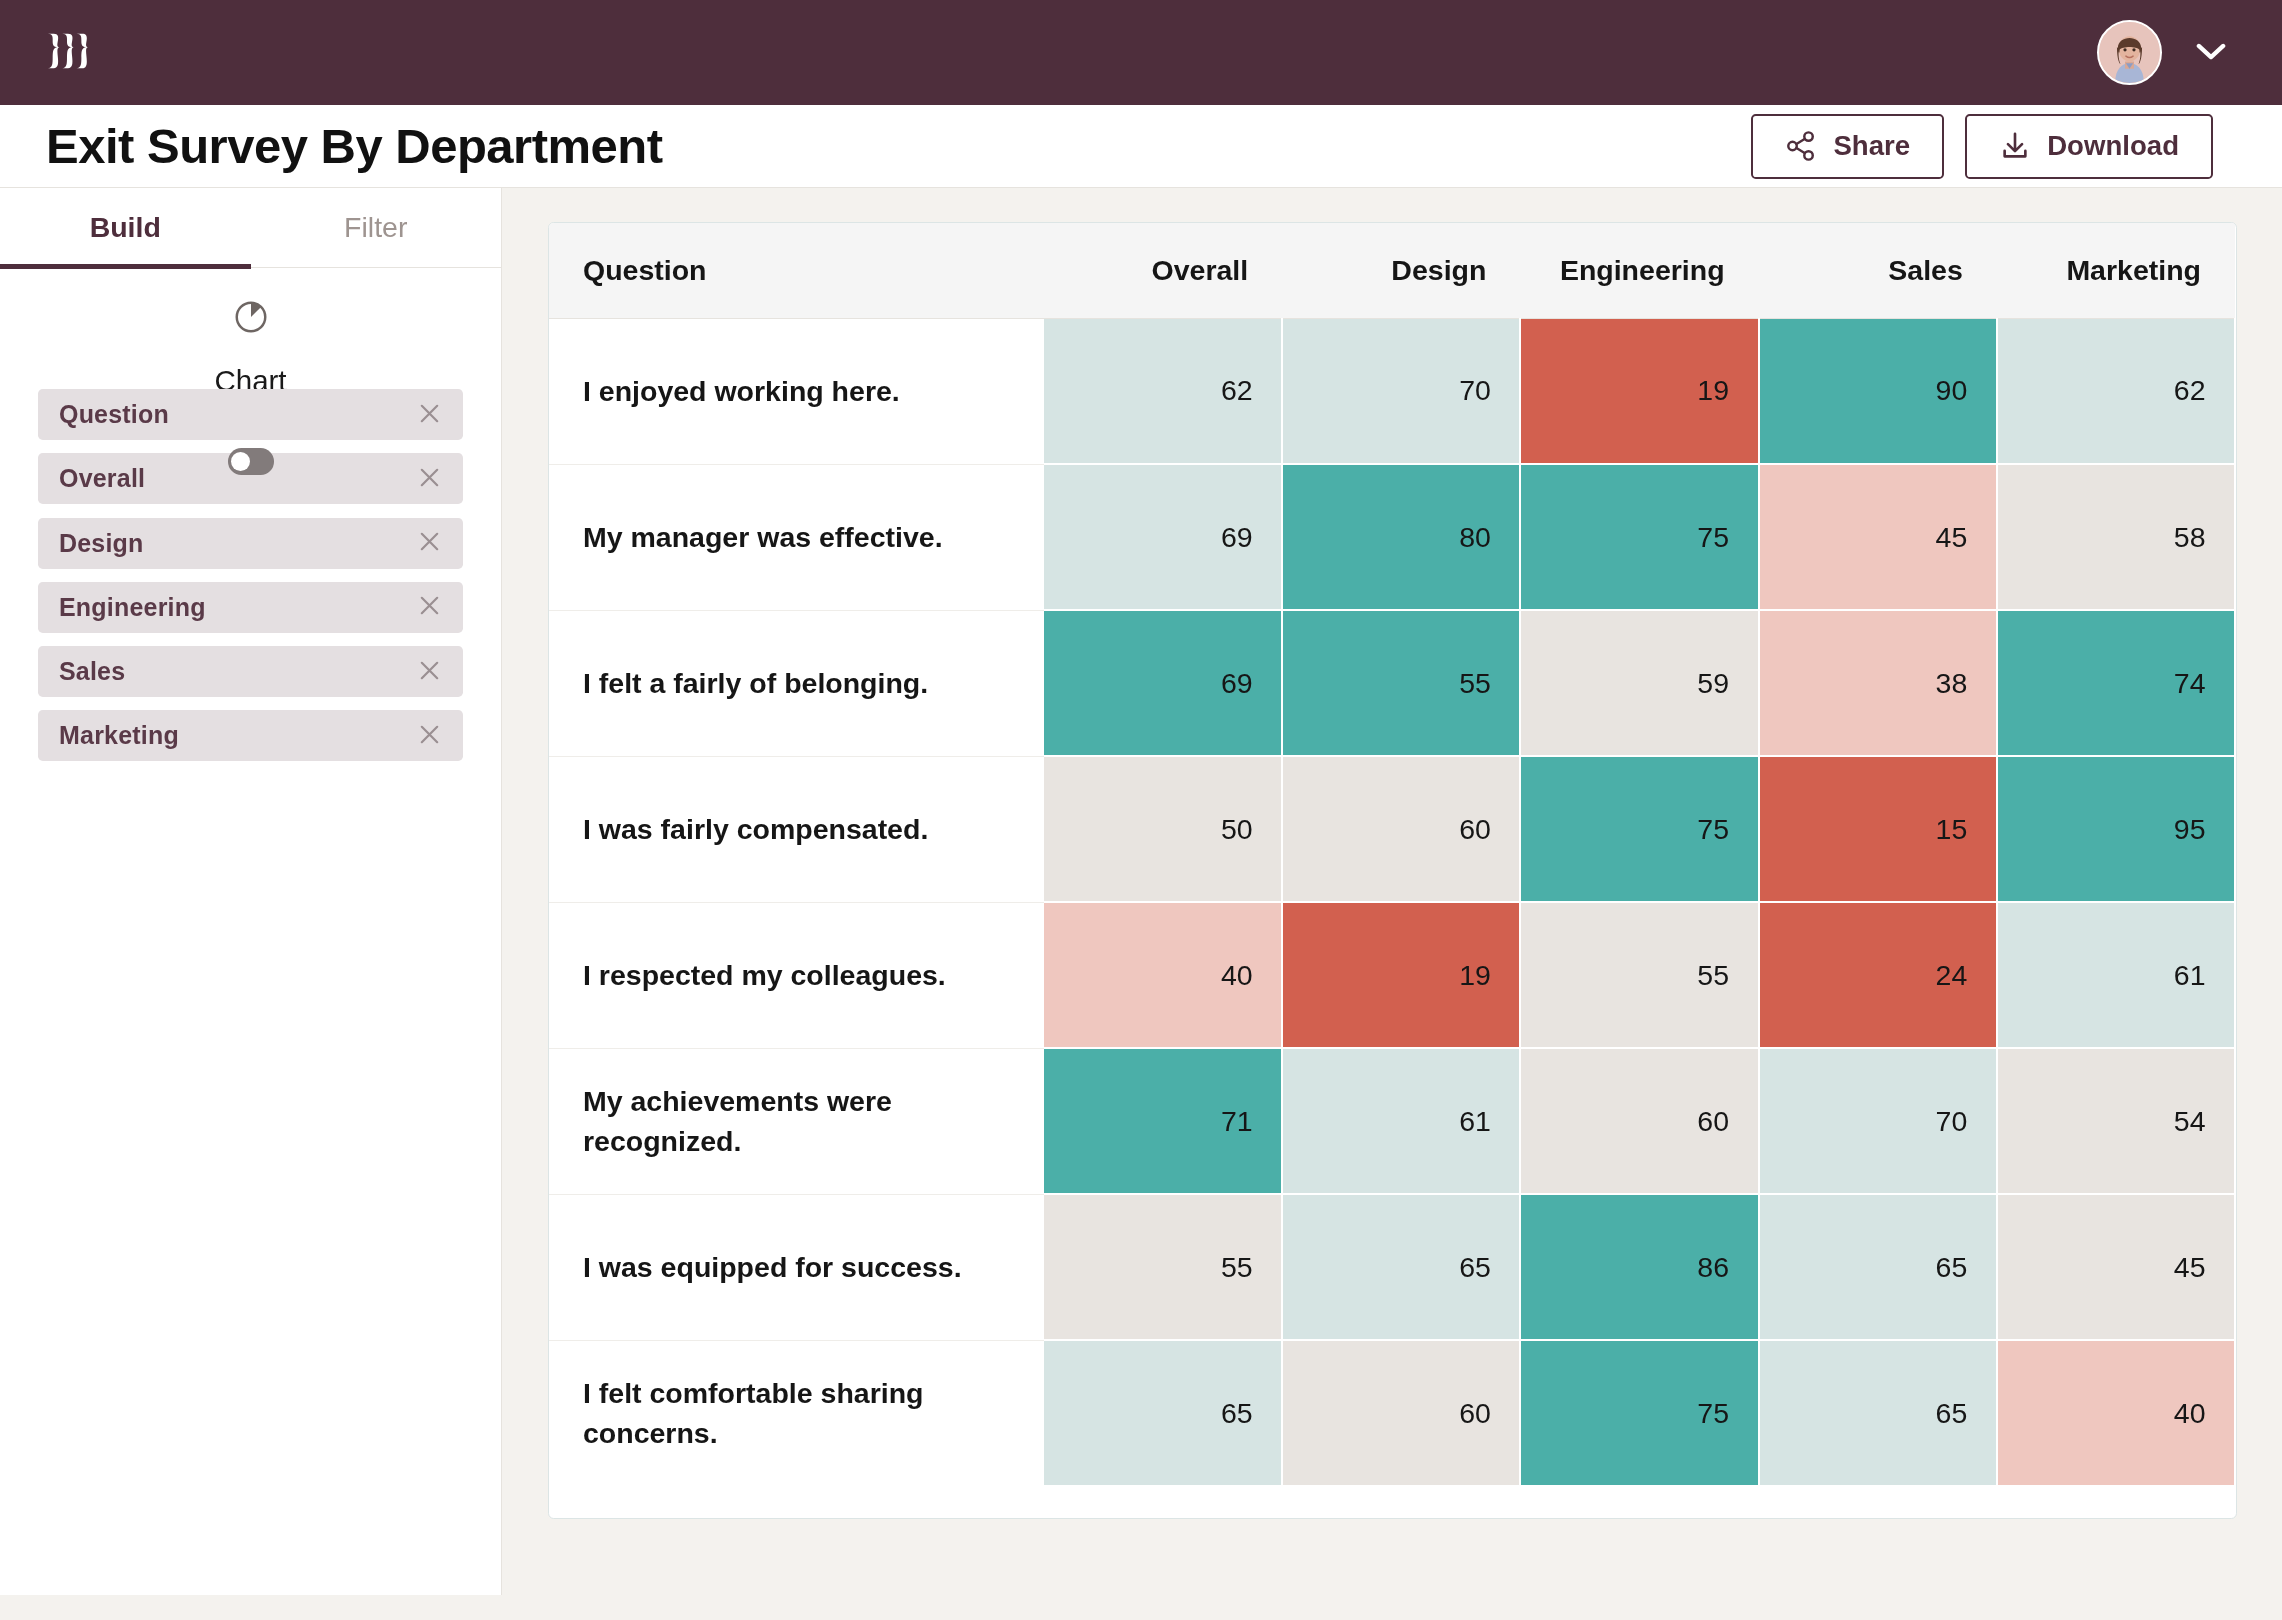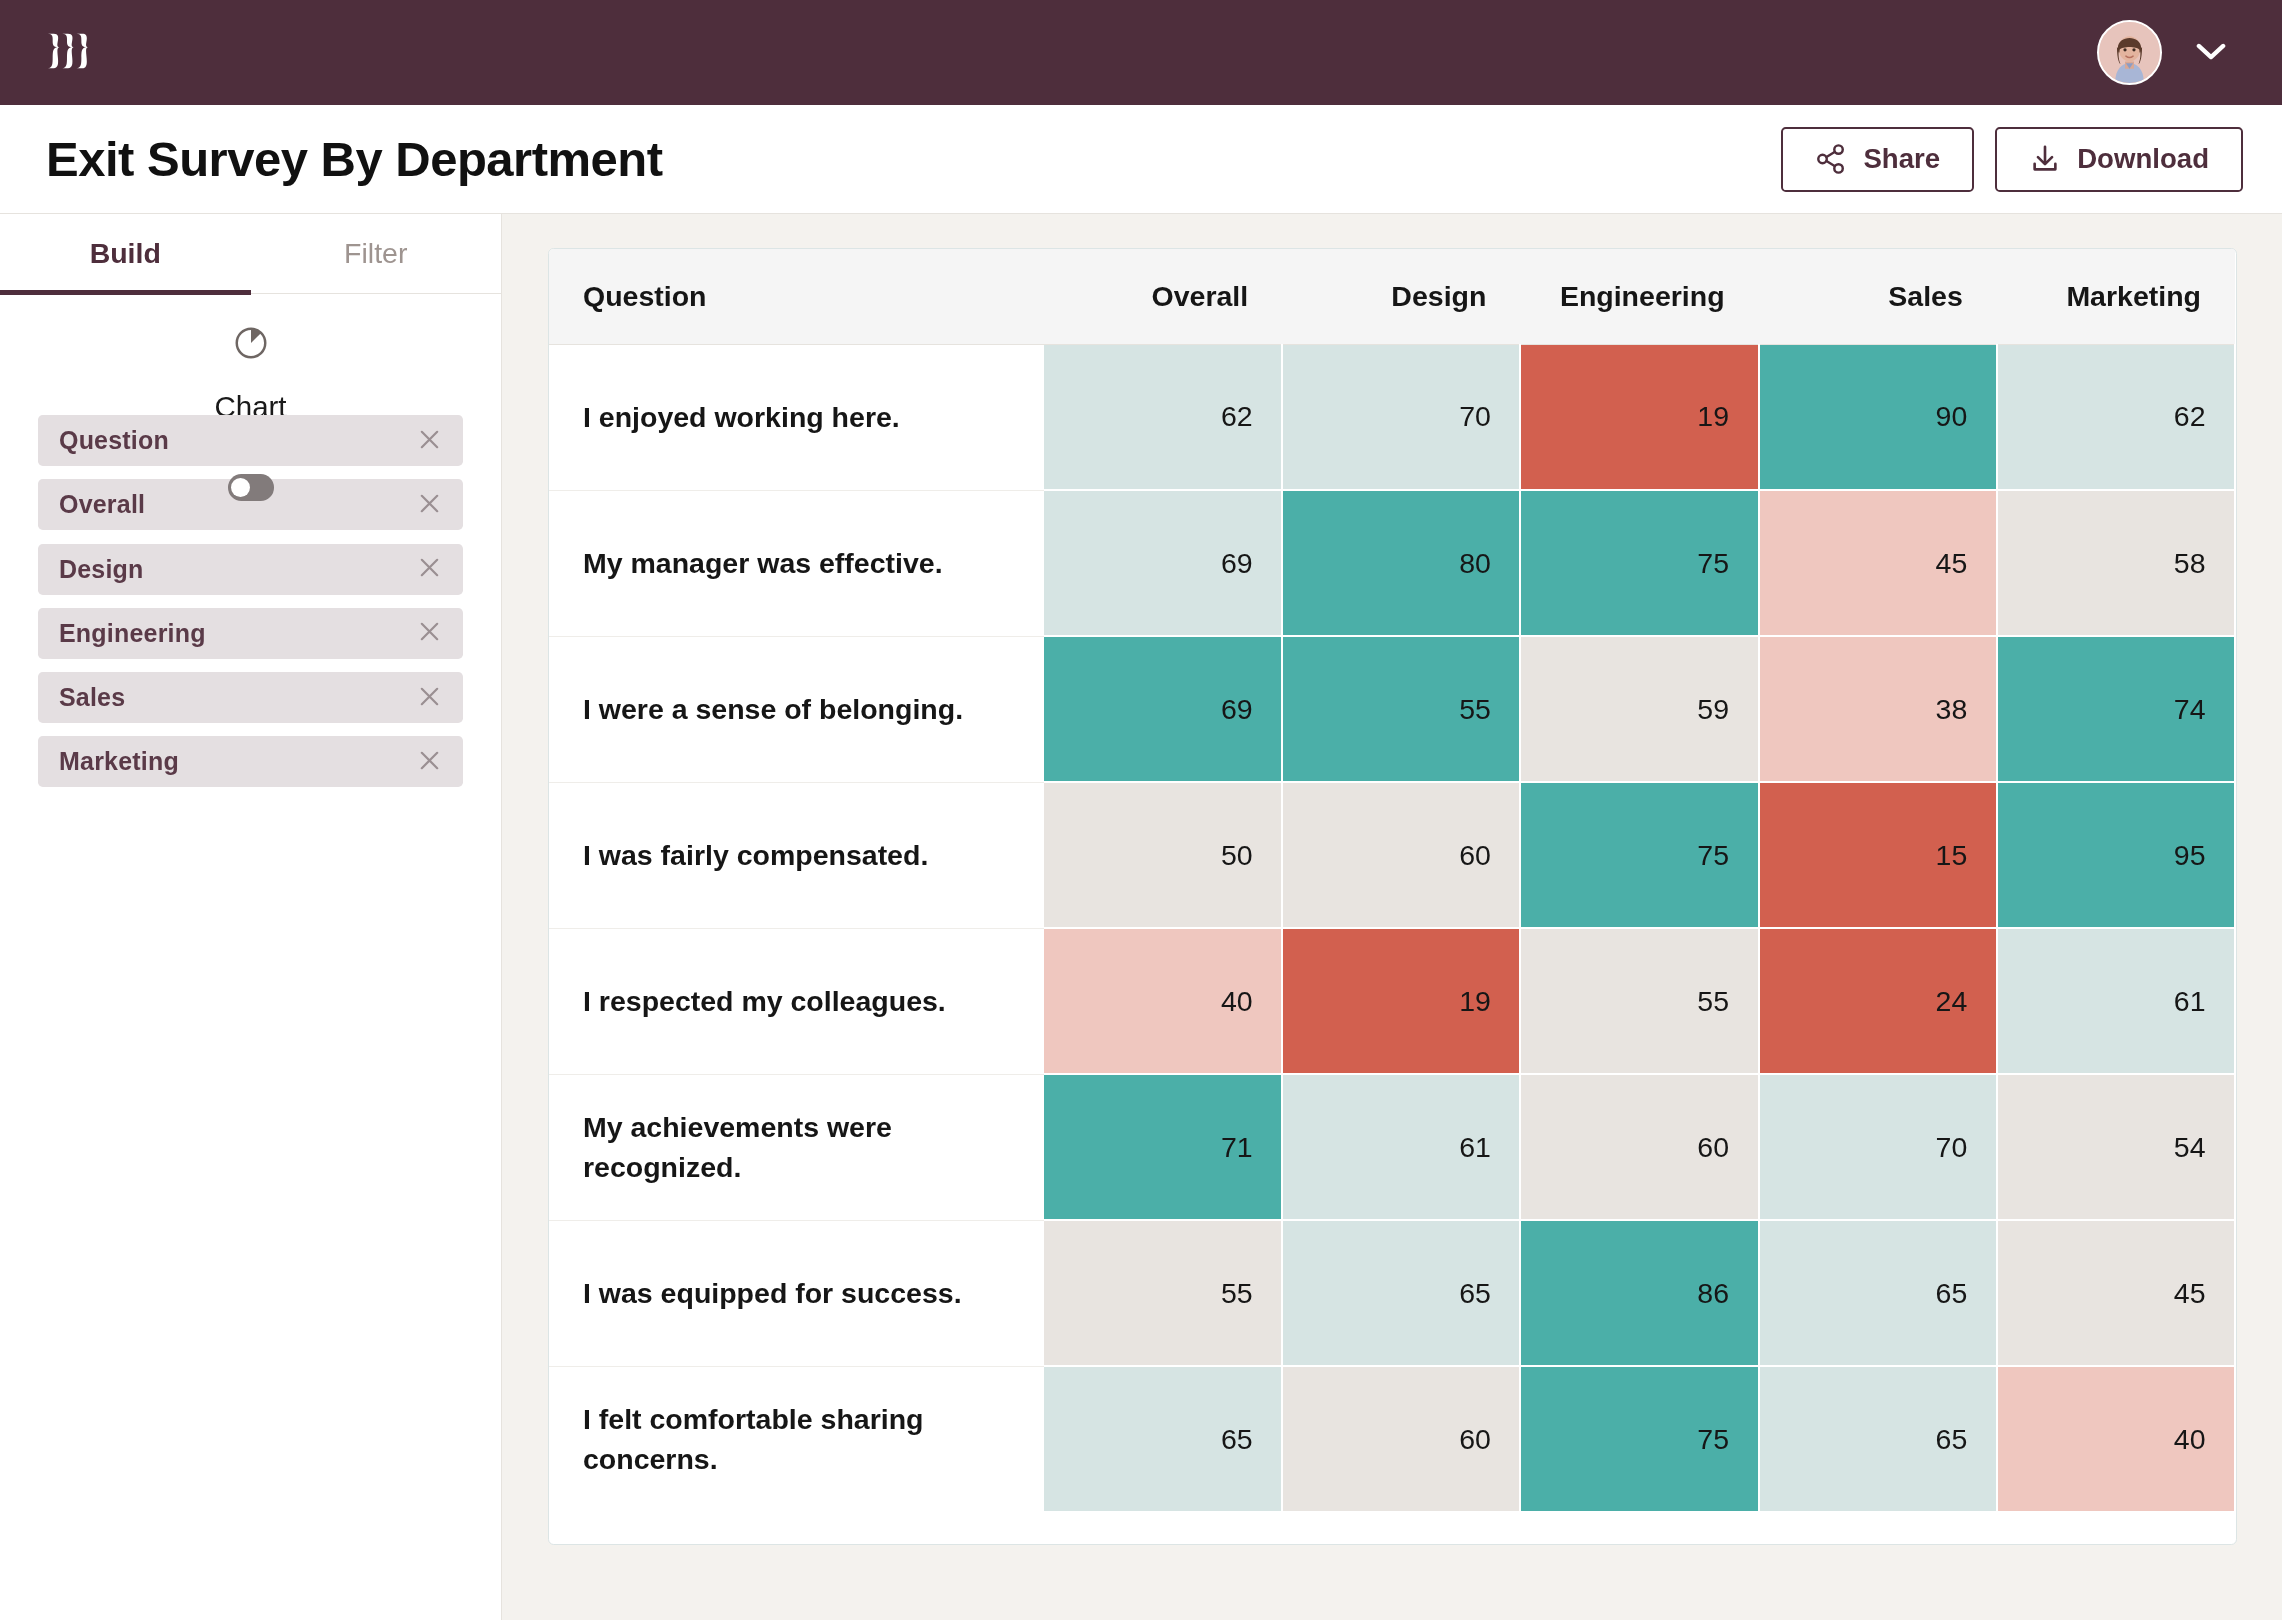--- a/index.html
+++ b/index.html
@@ -27,27 +27,27 @@
     overflow: hidden;
     background: #E7C4BC;
     display: block;
     position: relative;
   }
   .avatar svg { display: block; width: 100%; height: 100%; }
   .chevron { display: block; }
 
   
   .header {
-    height: 109px;
+    height: 83px;
     background: #FFFFFF;
     border-bottom: 1.9px solid #E6E3DE;
     display: flex;
     align-items: center;
     justify-content: space-between;
-    padding: 0 40px 0 46px;
+    padding: 0 70px 0 46px;
   }
   .page-title {
     font-size: 49px;
     font-weight: bold;
     color: #111111;
     letter-spacing: -0.5px;
     white-space: nowrap;
   }
   .header-actions { display: flex; gap: 21px; }
   .btn {
@@ -356,21 +356,21 @@
             </tr>
             <tr>
               <td class="q">My manager was effective.</td>
               <td class="num hm-high">69</td>
               <td class="num hm-vhigh">80</td>
               <td class="num hm-vhigh">75</td>
               <td class="num hm-low">45</td>
               <td class="num hm-mid">58</td>
             </tr>
             <tr>
-              <td class="q">I were a sense of belonging.</td>
+              <td class="q">I felt a fairly of belonging.</td>
               <td class="num hm-vhigh">69</td>
               <td class="num hm-vhigh">55</td>
               <td class="num hm-mid">59</td>
               <td class="num hm-low">38</td>
               <td class="num hm-vhigh">74</td>
             </tr>
             <tr>
               <td class="q">I was fairly compensated.</td>
               <td class="num hm-mid">50</td>
               <td class="num hm-mid">60</td>

